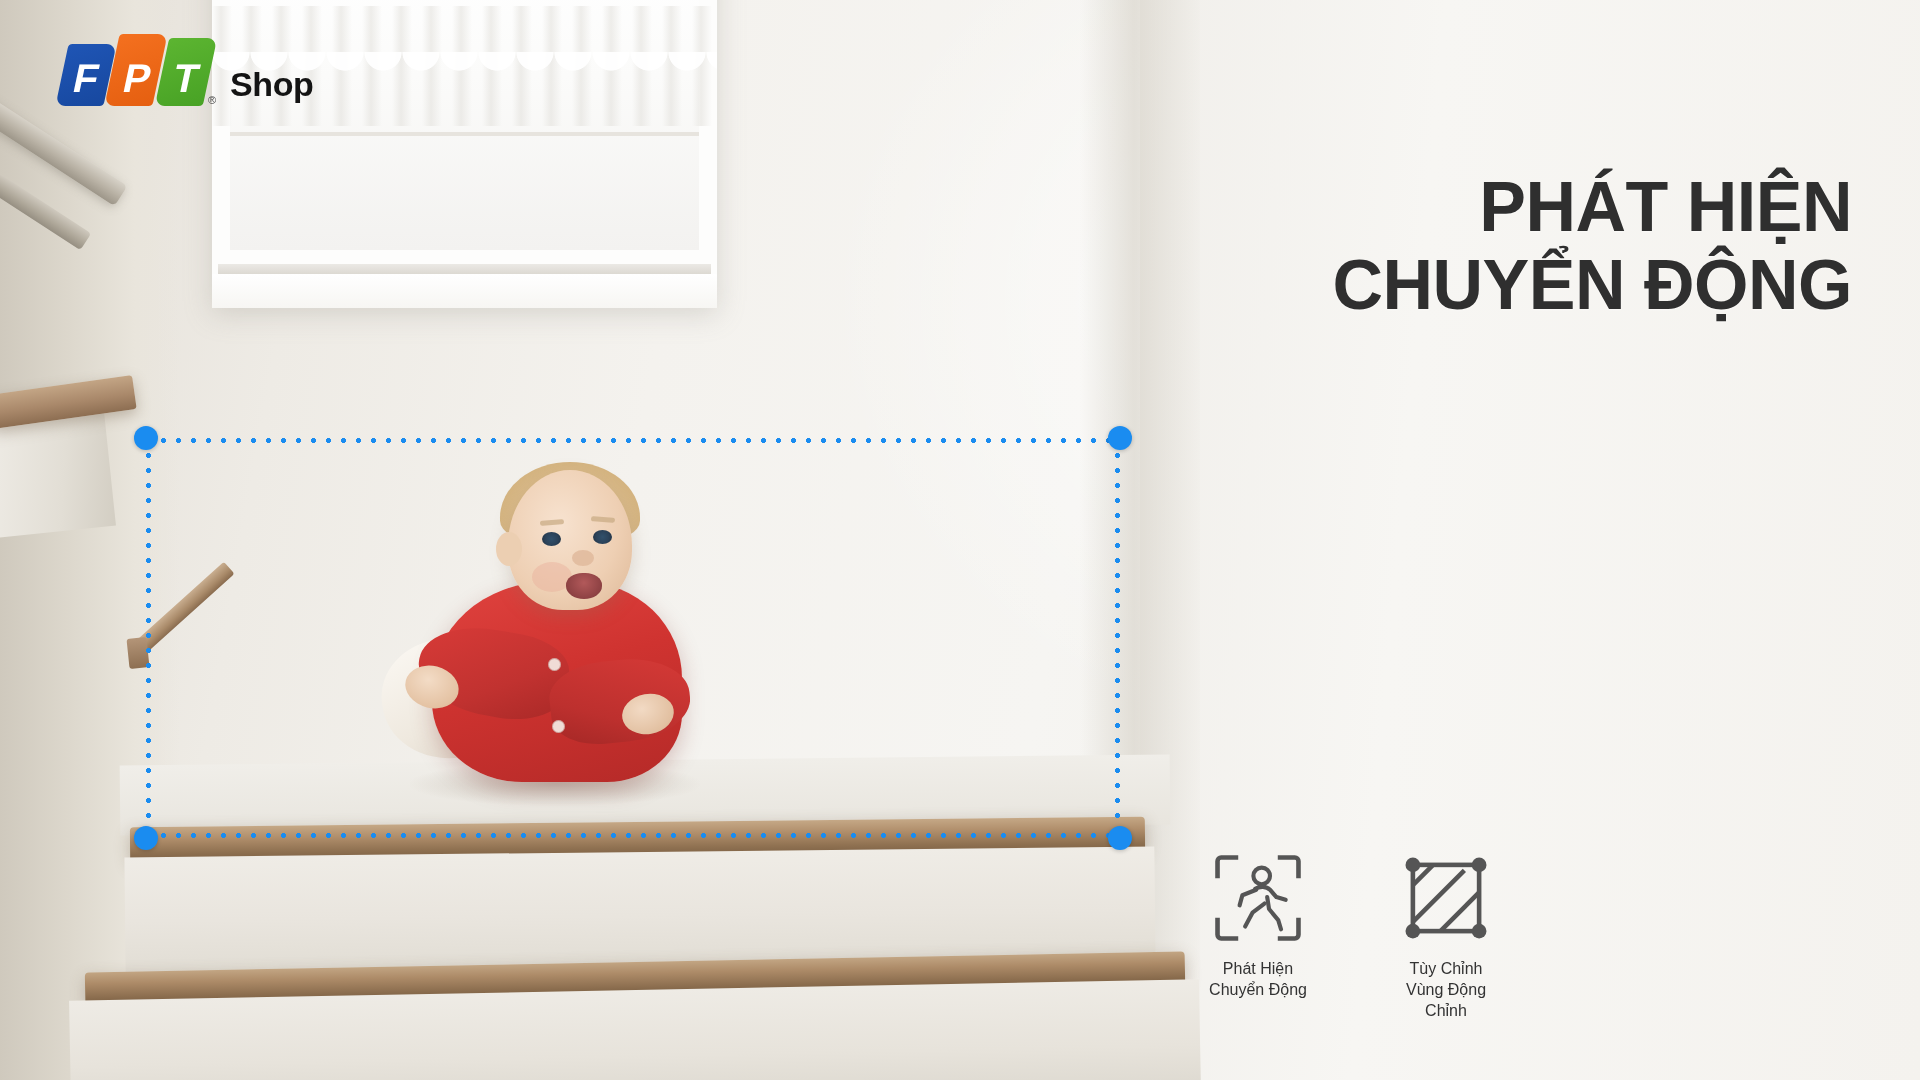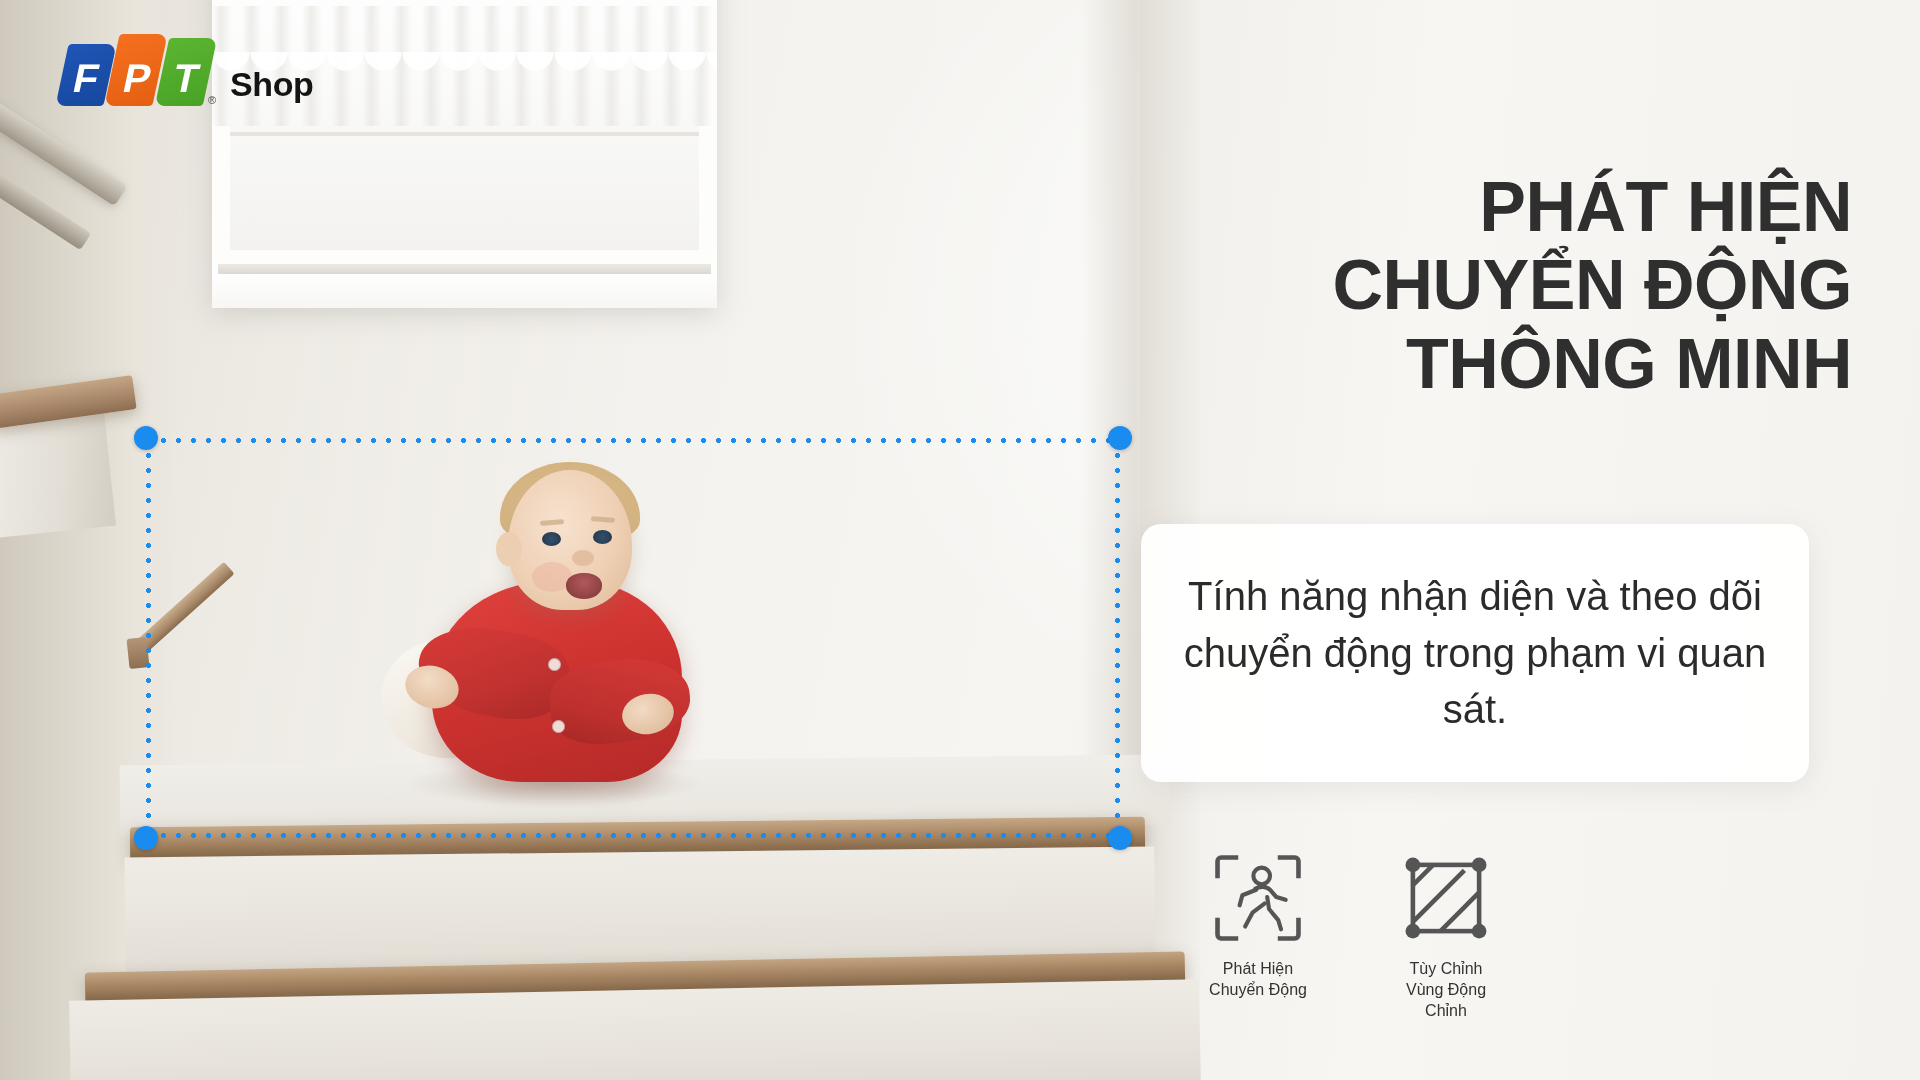--- a/index.html
+++ b/index.html
@@ -502,26 +502,22 @@
       <span class="lletter p">P</span>
       <span class="lletter t">T</span>
       <span class="logo-reg">®</span>
     </div>
     <span class="logo-shop">Shop</span>
   </div>
 
   <div class="headline">
     <span class="hl">PHÁT HIỆN</span>
     <span class="hl">CHUYỂN ĐỘNG</span>
-    <span class="hl">THÔNG MINH</span>
   </div>
 
-  <div class="infocard">
-    <p>Tính năng nhận diện và theo dõi chuyển động trong phạm vi quan sát.</p>
-  </div>
 
   <div class="features">
 
     <div class="feature">
       <svg class="feature-ico" viewBox="0 0 100 100" fill="none">
 
         <path d="M6 26V10a4 4 0 0 1 4-4h16" stroke="#555" stroke-width="5" stroke-linecap="square"></path>
         <path d="M74 6h16a4 4 0 0 1 4 4v16" stroke="#555" stroke-width="5" stroke-linecap="square"></path>
         <path d="M94 74v16a4 4 0 0 1-4 4H74" stroke="#555" stroke-width="5" stroke-linecap="square"></path>
         <path d="M26 94H10a4 4 0 0 1-4-4V74" stroke="#555" stroke-width="5" stroke-linecap="square"></path>

